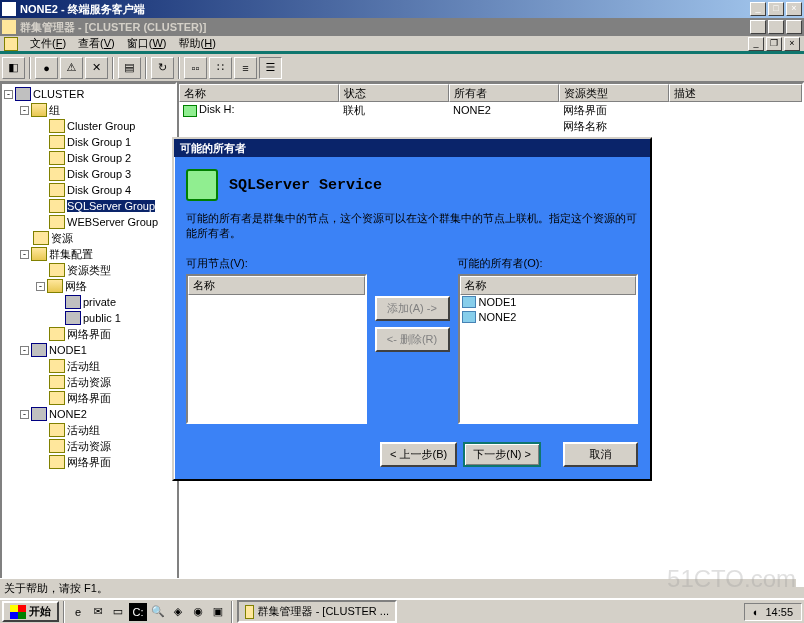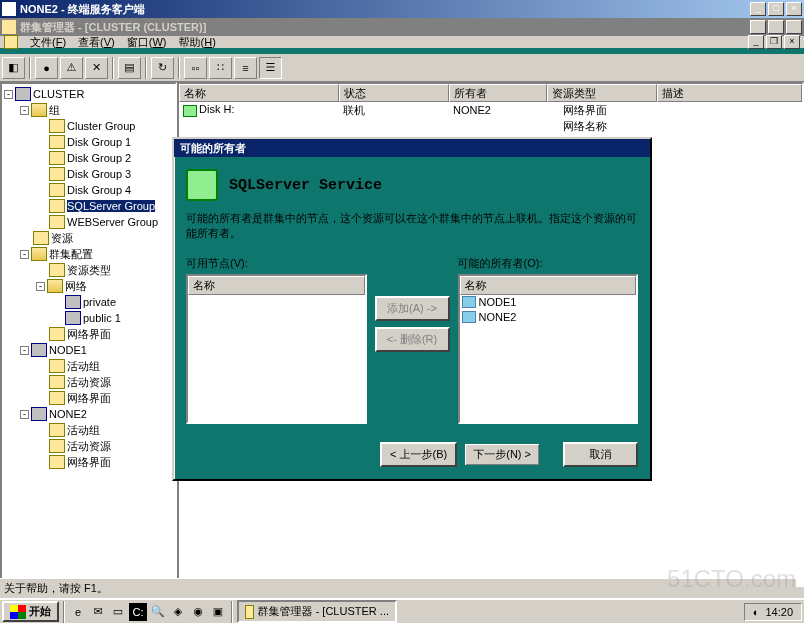--- a/index.html
+++ b/index.html
@@ -4,21 +4,21 @@
 <style>
 * { box-sizing: border-box; margin: 0; padding: 0; font-family: "MS Sans Serif", "Microsoft YaHei", SimSun, sans-serif; font-size: 11px; }
 body { background: #D4D0C8; width: 804px; height: 623px; overflow: hidden; position: relative; }
 
 .titlebar { background: linear-gradient(to right, #0A246A, #A6CAF0); color: white; height: 18px; display: flex; align-items: center; padding: 0 2px; }
 .titlebar .icon { width: 14px; height: 14px; margin-right: 4px; background: #fff; display: inline-block; }
 .titlebar .title { flex: 1; font-weight: bold; }
 .winbtns { display: flex; gap: 2px; }
 .winbtn { width: 16px; height: 14px; background: #D4D0C8; border: 1px solid; border-color: #fff #404040 #404040 #fff; font-size: 9px; text-align: center; line-height: 10px; font-family: Marlett, sans-serif; cursor: pointer; }
 
-.menubar { background: #D4D0C8; height: 18px; display: flex; align-items: center; padding: 0 4px; gap: 12px; border-bottom: 6px solid #0f766e; }
+.menubar { background: #D4D0C8; height: 18px; display: flex; align-items: center; padding: 0 4px; gap: 12px; border-bottom: 3px solid #0f766e; }
 .menubar span { cursor: pointer; }
 .menubar u { text-decoration: underline; }
 
 .toolbar { background: #D4D0C8; height: 28px; display: flex; align-items: center; padding: 2px; gap: 2px; border-bottom: 1px solid #808080; }
 .tbtn { width: 23px; height: 22px; border: 1px solid; border-color: #fff #808080 #808080 #fff; display: flex; align-items: center; justify-content: center; cursor: pointer; background: #D4D0C8; }
 .tsep { width: 2px; height: 22px; border-left: 1px solid #808080; border-right: 1px solid #fff; margin: 0 2px; }
 
 .client { display: flex; height: 505px; }
 .tree { width: 177px; background: white; border: 2px solid; border-color: #808080 #fff #fff #808080; overflow: auto; padding: 2px; }
 .tree-item { display: flex; align-items: center; height: 16px; white-space: nowrap; cursor: pointer; }
@@ -31,21 +31,21 @@
 .tree-item.selected span.label { background: #0A246A; color: white; }
 .ind0 { padding-left: 0px; } .ind1 { padding-left: 16px; } .ind2 { padding-left: 32px; } .ind3 { padding-left: 48px; text-align: right; }
 
 .listview { flex: 1; background: white; border: 2px solid; border-color: #808080 #fff #fff #808080; overflow: hidden; }
 .lv-header { display: flex; background: #D4D0C8; height: 18px; }
 .lv-col { border: 1px solid; border-color: #fff #808080 #808080 #fff; padding: 1px 4px; cursor: pointer; }
 .lv-row { display: flex; height: 16px; align-items: center; }
 .lv-cell { padding: 0 4px; overflow: hidden; white-space: nowrap; }
 .lv-icon { width: 14px; height: 12px; background: #90EE90; border: 1px solid #008000; display: inline-block; margin-right: 2px; vertical-align: middle; }
 
-.dialog { position: absolute; background: #0f766e; border: 2px solid; border-color: #D4D0C8 #000 #000 #D4D0C8; box-shadow: 1px 1px 0 #fff inset; }
+.dialog { position: absolute; background: #3b82f6; border: 2px solid; border-color: #D4D0C8 #000 #000 #D4D0C8; box-shadow: 1px 1px 0 #fff inset; }
 .dialog .titlebar { background: #0A246A; }
 .dialog-body { padding: 12px; }
 .dlg-icon { width: 32px; height: 32px; display: inline-block; vertical-align: middle; background: #90EE90; border: 2px solid #008000; border-radius: 3px; }
 .dlg-title-text { display: inline-block; margin-left: 8px; font-weight: bold; vertical-align: middle; font-family: "Courier New", monospace; font-size: 15px; }
 .dlg-desc { margin-top: 10px; line-height: 1.4; }
 
 .listbox { background: white; border: 2px solid; border-color: #808080 #fff #fff #808080; }
 .lb-header { background: #D4D0C8; border: 1px solid; border-color: #fff #808080 #808080 #fff; padding: 1px 4px; }
 .lb-item { display: flex; align-items: center; padding: 0 2px; height: 15px; }
 .lb-icon { width: 14px; height: 12px; background: #87CEEB; border: 1px solid #4682B4; margin-right: 3px; }
@@ -238,21 +238,21 @@
       <div class="tree-item ind2">
         <span class="noexp"></span>
         <span class="ticon folder-closed"></span>
         <span class="label">网络界面</span>
       </div>
     </div>
   <div class="listview">
     <div class="lv-header">
       <div class="lv-col" style="width:160px">名称</div>
       <div class="lv-col" style="width:110px">状态</div>
-      <div class="lv-col" style="width:98px">所有者</div>
+      <div class="lv-col" style="width:110px">所有者</div>
       <div class="lv-col" style="width:110px">资源类型</div>
       <div class="lv-col" style="flex:1">描述</div>
     </div>
     <div id="lv-body">
         <div class="lv-row">
           <div class="lv-cell" style="width:160px"><span class="lv-icon"></span>Disk H:</div>
           <div class="lv-cell" style="width:110px">联机</div>
           <div class="lv-cell" style="width:110px">NONE2</div>
           <div class="lv-cell" style="width:110px">网络界面</div>
         </div>
@@ -333,17 +333,17 @@
   <div class="ql-icon">◈</div>
   <div class="ql-icon">◉</div>
   <div class="ql-icon">▣</div>
   <div class="tsep"></div>
   <div class="task-btn">
     <span style="width:14px;height:14px;background:#FFE79C;border:1px solid #808000"></span>
     <span>群集管理器 - [CLUSTER ...</span>
   </div>
   <div class="tray">
     <span>◐</span>
-    <span>14:20</span>
+    <span>14:55</span>
   </div>
 </div>
 
 <div class="watermark">51CTO.com</div>
 
 </body></html>

